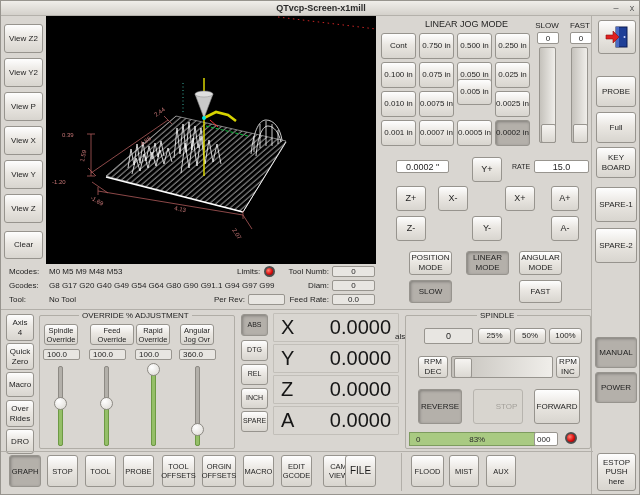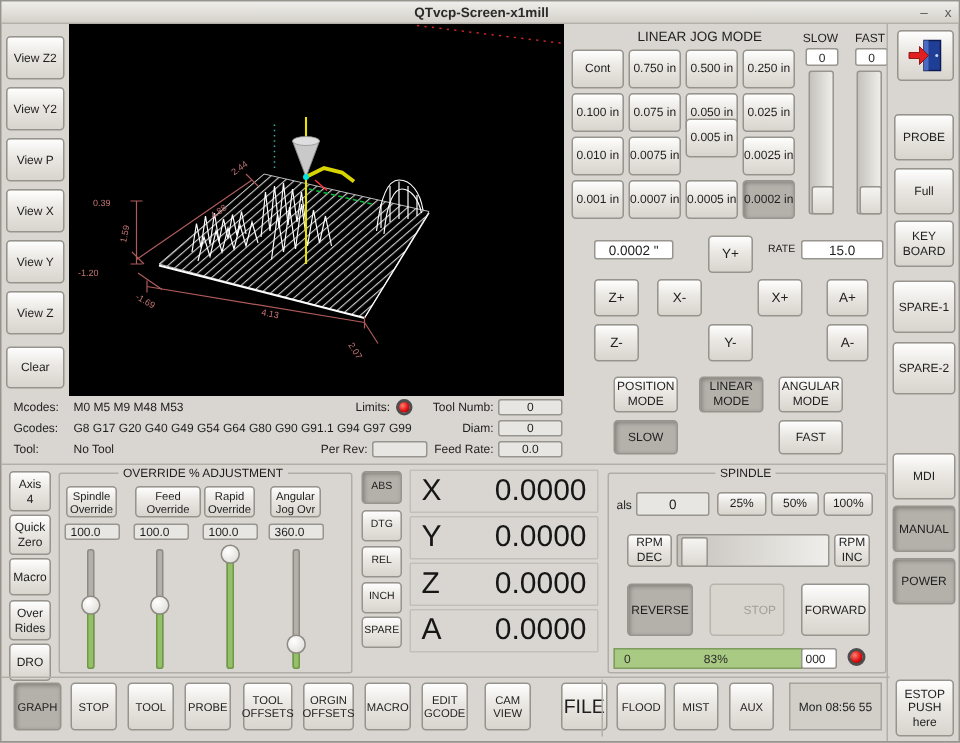--- a/index.html
+++ b/index.html
@@ -232,21 +232,21 @@
     <span>Z</span>
     <span>0.0000</span>
   </div>
   <div class="abs drorow" style="left:272px;top:405px;width:126px;height:29px">
     <span>A</span>
     <span>0.0000</span>
   </div>
 
   <div class="abs grp" style="left:404px;top:314px;width:186px;height:134px"></div>
   <div class="abs grptitle" style="left:476px;top:310px">SPINDLE</div>
-  <div class="abs lbl" style="left:410px;top:331px">als</div>
+  <div class="abs lbl" style="left:394px;top:331px">als</div>
   <div class="abs sunk" style="left:423px;top:327px;width:49px;height:16px;background:#e8e6e2;font-size:9px">0</div>
   <div class="abs b" style="left:477px;top:327px;width:33px;height:16px">25%</div>
   <div class="abs b" style="left:513px;top:327px;width:32px;height:16px">50%</div>
   <div class="abs b" style="left:548px;top:327px;width:33px;height:16px">100%</div>
   <div class="abs b" style="left:417px;top:355px;width:30px;height:22px">RPM
 DEC</div>
   <div class="abs jtrack" style="left:450px;top:355px;width:102px;height:22px">
     <div class="jhandle" style="left:2px;top:1px;width:16px;height:18px"></div>
   </div>
   <div class="abs b" style="left:555px;top:355px;width:24px;height:22px">RPM
@@ -268,42 +268,40 @@
   <div class="abs b" style="left:122px;top:454px;width:31px;height:32px;font-size:7.5px">PROBE</div>
   <div class="abs b" style="left:161px;top:454px;width:33px;height:32px;font-size:7.5px">TOOL
 OFFSETS</div>
   <div class="abs b" style="left:201px;top:454px;width:34px;height:32px;font-size:7.5px">ORGIN
 OFFSETS</div>
   <div class="abs b" style="left:242px;top:454px;width:31px;height:32px;font-size:7.5px">MACRO</div>
   <div class="abs b" style="left:280px;top:454px;width:31px;height:32px;font-size:7.5px">EDIT
 GCODE</div>
   <div class="abs b" style="left:322px;top:454px;width:31px;height:32px;font-size:7.5px">CAM
 VIEW</div>
-  <div class="abs b" style="left:373px;top:454px;width:31px;height:32px;font-size:13px">FILE</div>
+  <div class="abs b" style="left:344px;top:454px;width:31px;height:32px;font-size:10px">FILE</div>
   <div class="abs vline" style="left:400px;top:452px;height:38px"></div>
   <div class="abs b" style="left:410px;top:454px;width:33px;height:32px;font-size:7.5px">FLOOD</div>
   <div class="abs b" style="left:448px;top:454px;width:30px;height:32px;font-size:7.5px">MIST</div>
   <div class="abs b" style="left:485px;top:454px;width:30px;height:32px;font-size:7.5px">AUX</div>
-  <div class="abs clock" style="left:525px;top:454px;width:62px;height:32px">Mon 08:56 55</div>
 
   <div class="abs vline" style="left:590px;top:15px;height:480px"></div>
   <div class="abs b" style="left:597px;top:19px;width:38px;height:34px">
     <svg width="26" height="26" viewBox="0 0 26 26">
       <rect x="12" y="3" width="11" height="20" fill="#1f3f97" stroke="#0c1c52" stroke-width="1"></rect>
       <rect x="12" y="3" width="3" height="20" fill="#4a6ac4"></rect>
       <circle cx="20.5" cy="13" r="1" fill="#cfd8ff"></circle>
       <polygon points="2,11 9,11 9,7 15,13 9,19 9,15 2,15" fill="#e02020" stroke="#8a0f0f" stroke-width="0.6"></polygon>
     </svg>
   </div>
   <div class="abs b" style="left:595px;top:75px;width:40px;height:31px">PROBE</div>
   <div class="abs b" style="left:595px;top:111px;width:40px;height:31px">Full</div>
   <div class="abs b" style="left:595px;top:146px;width:40px;height:31px">KEY
 BOARD</div>
   <div class="abs b" style="left:594px;top:186px;width:42px;height:35px">SPARE-1</div>
   <div class="abs b" style="left:594px;top:227px;width:42px;height:35px">SPARE-2</div>
-  <div class="abs b" style="left:594px;top:301px;width:42px;height:31px">MDI</div>
   <div class="abs b on" style="left:594px;top:336px;width:42px;height:31px">MANUAL</div>
   <div class="abs b on" style="left:594px;top:371px;width:42px;height:31px">POWER</div>
   <div class="abs b" style="left:596px;top:452px;width:39px;height:38px">ESTOP
 PUSH
 here</div>
 
 </div>
 
 </body></html>

